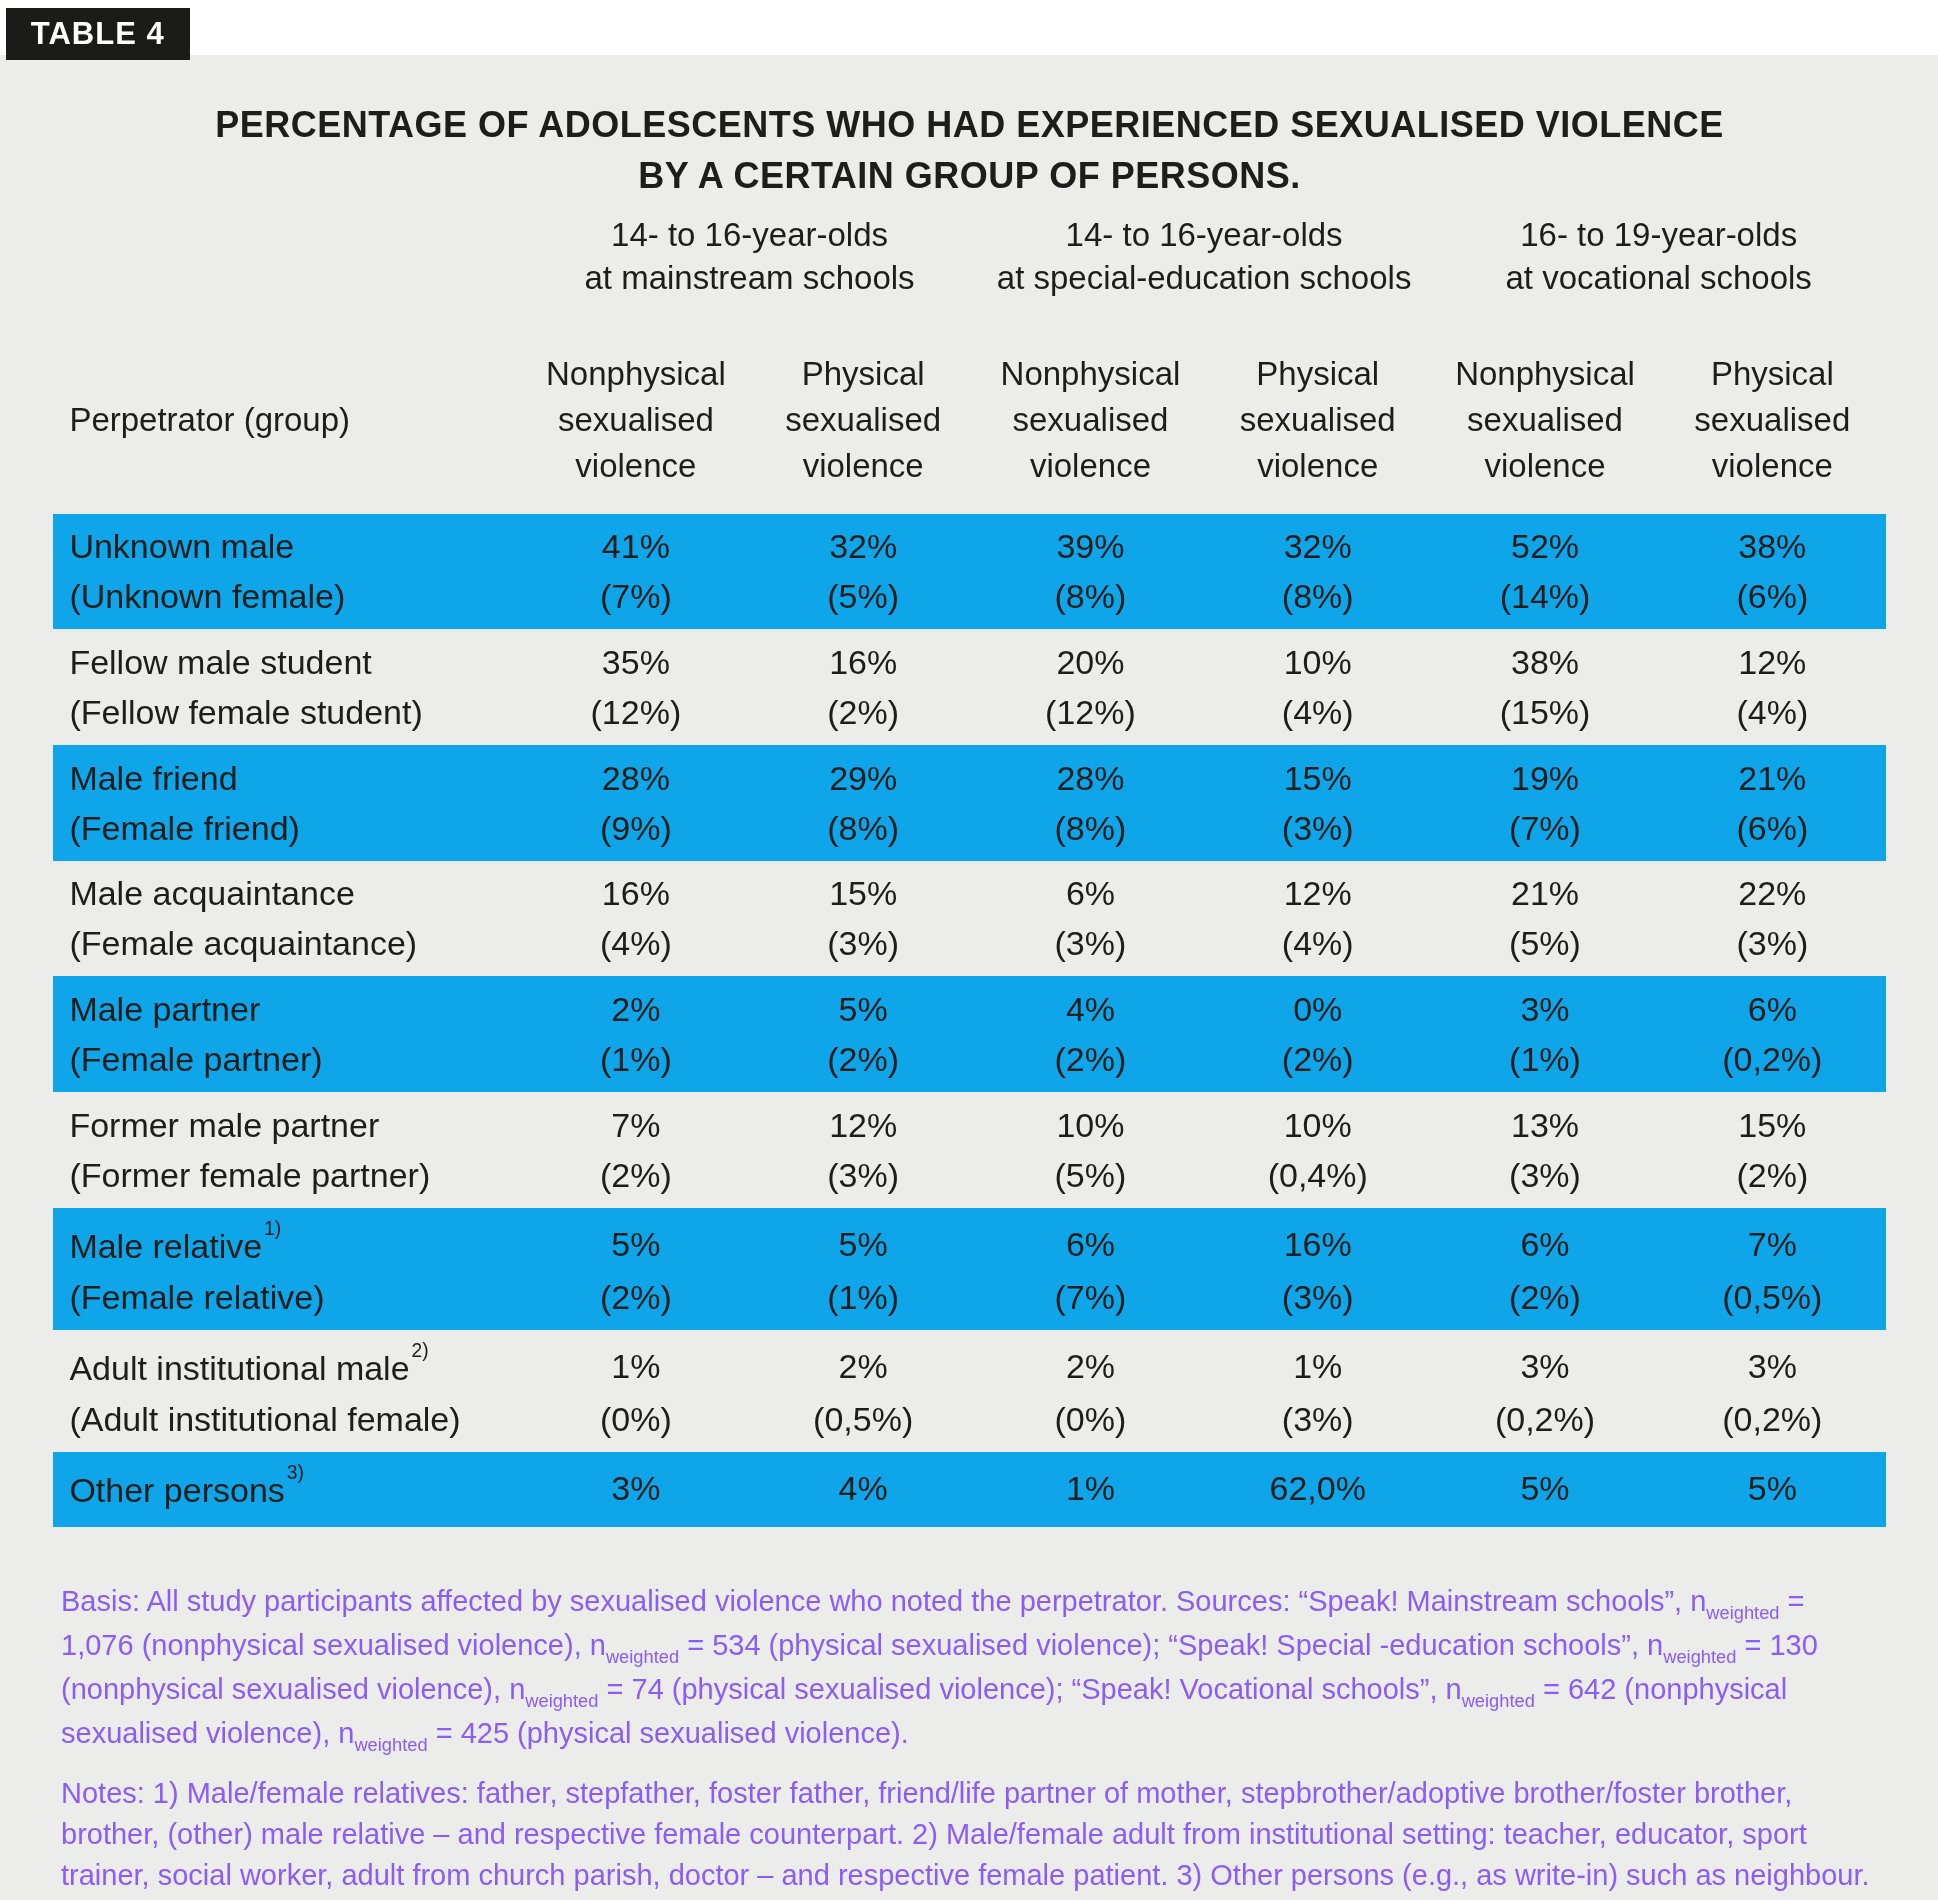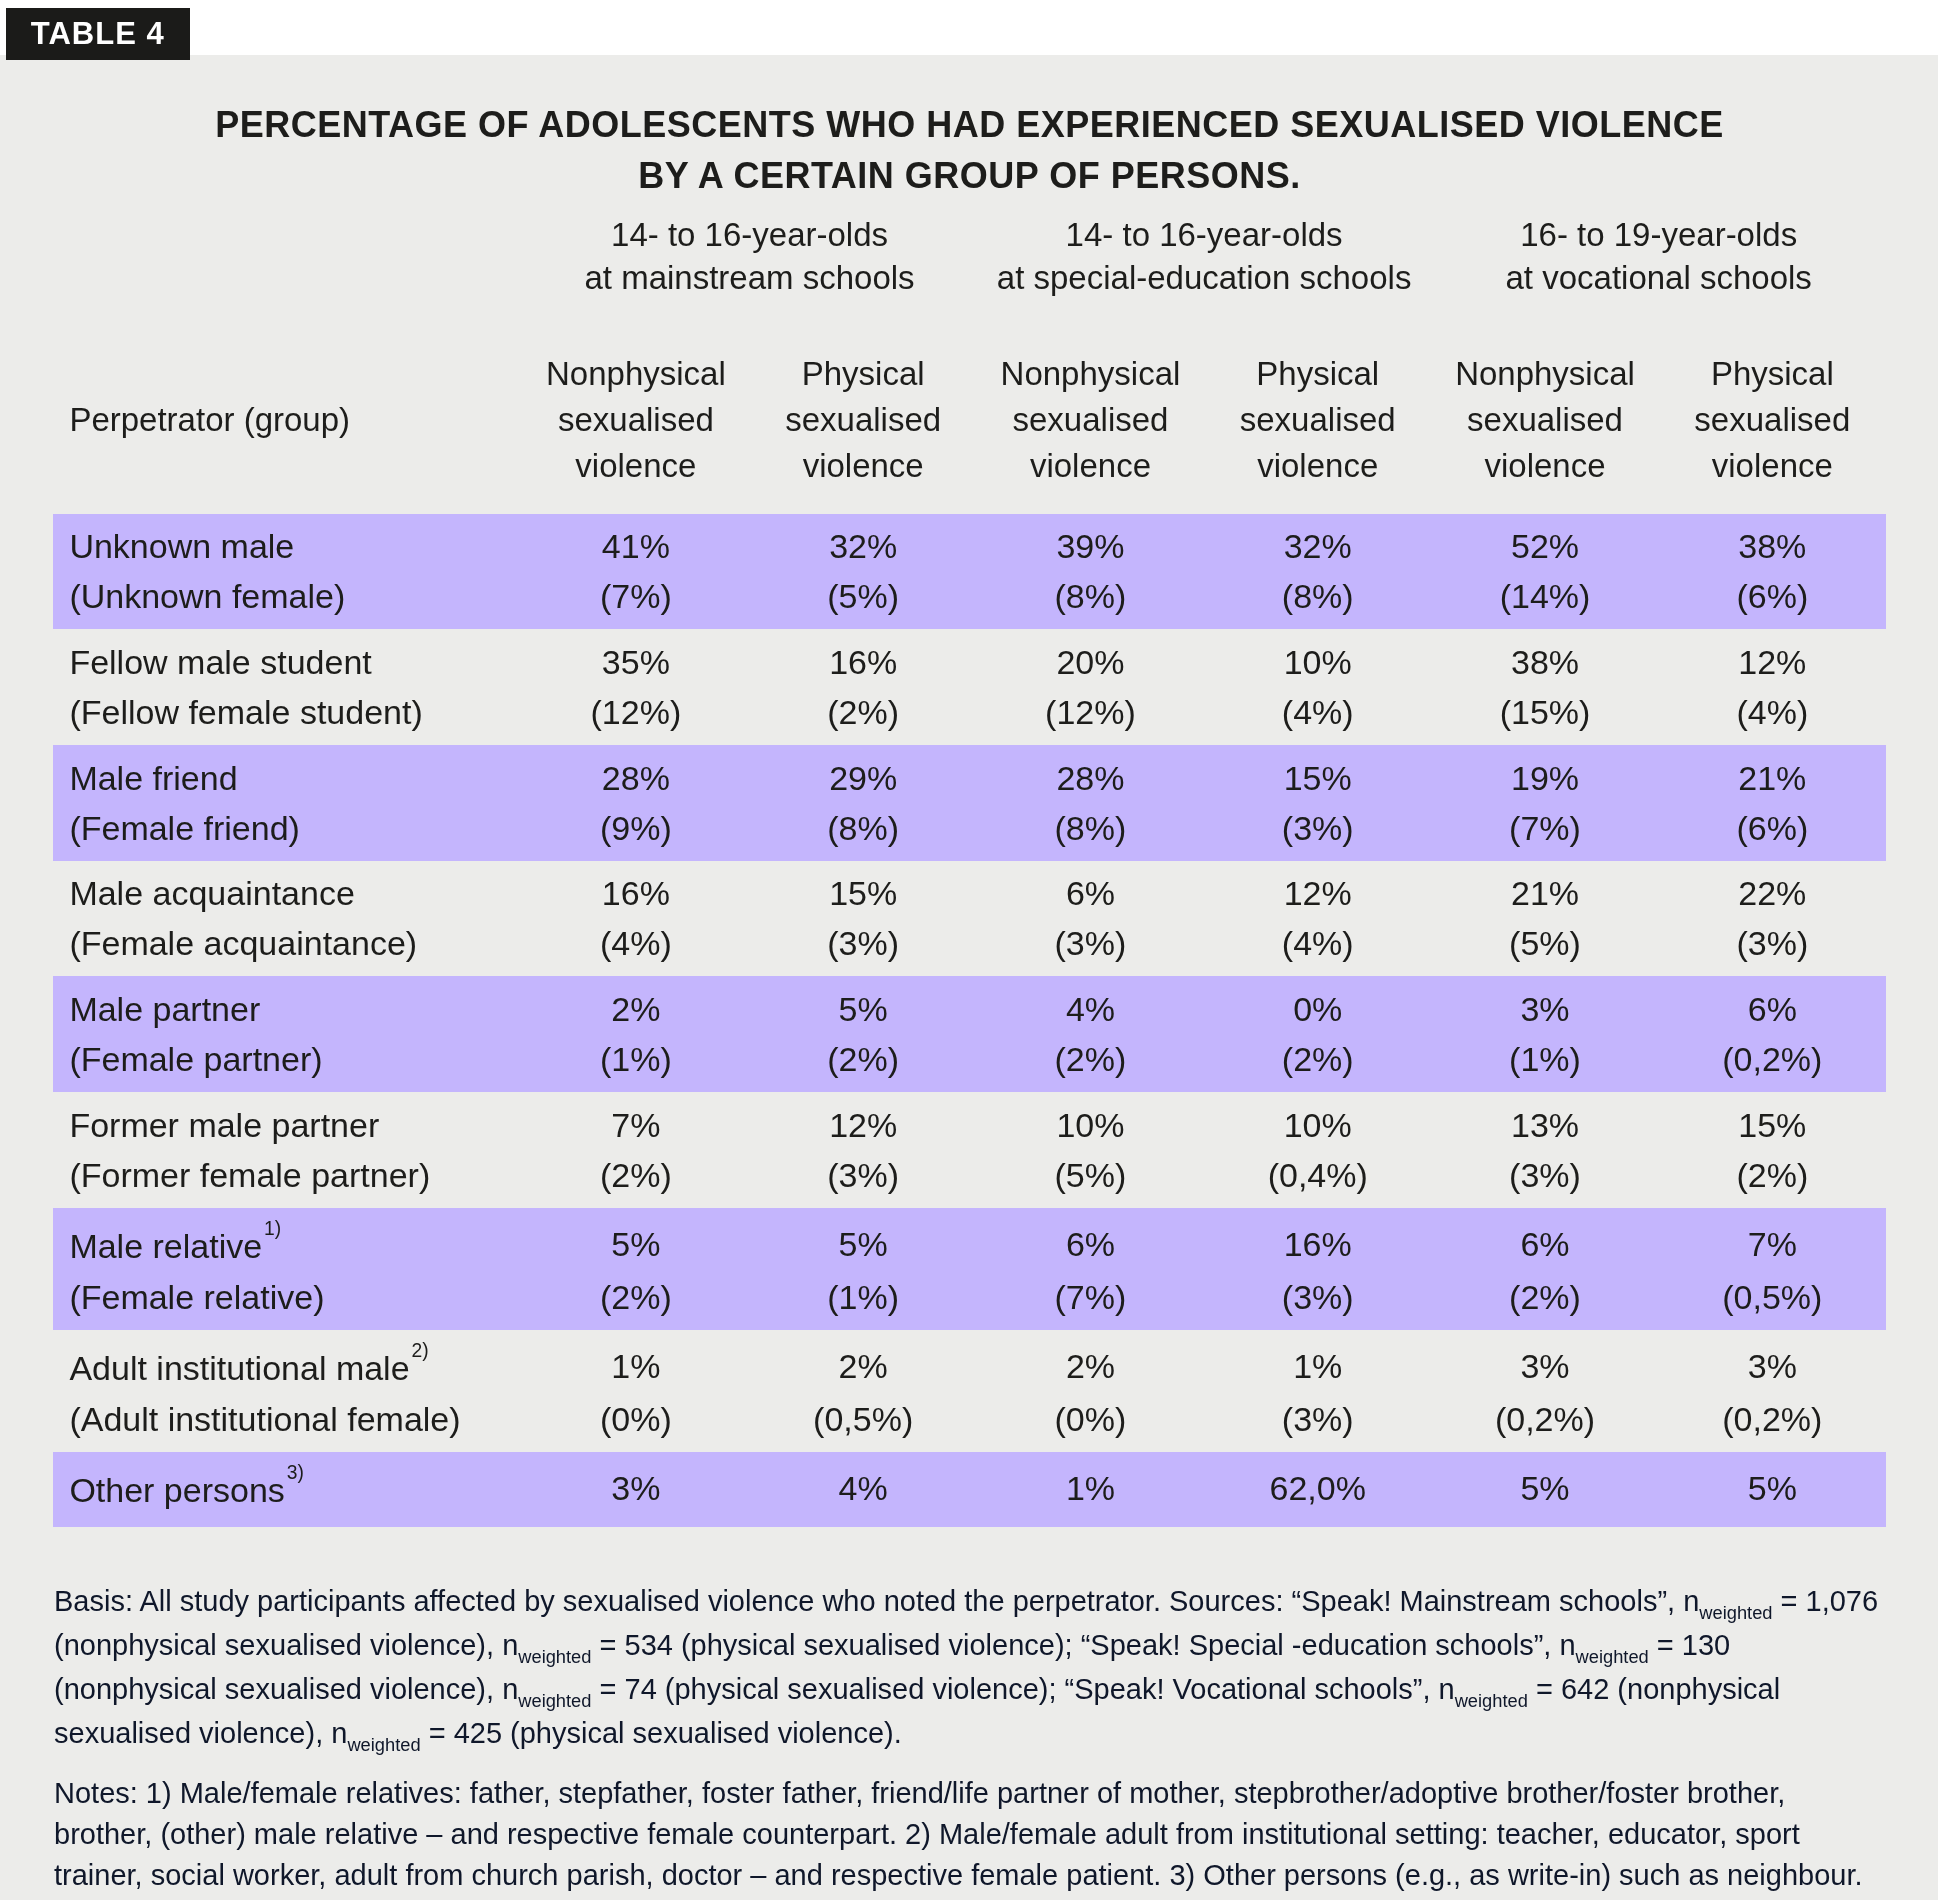--- a/index.html
+++ b/index.html
@@ -13,27 +13,27 @@
         letter-spacing:0.5px;color:#1d1d1b;}
   table{width:100%;border-collapse:collapse;table-layout:fixed;}
   col.c-label{width:25.6%;}
   col.c-data{width:12.4%;}
   thead th{font-weight:400;text-align:center;font-size:33px;color:#1d1d1b;}
   tr.group-row th{padding:11.6px 0 0;line-height:43px;vertical-align:bottom;}
   tr.sub-row th{padding:52px 0 25px;line-height:46px;vertical-align:middle;}
   tr.sub-row th.lbl{text-align:left;padding-left:16.4px;}
   tbody td{font-size:34px;line-height:48px;text-align:center;vertical-align:middle;color:#1d1d1b;}
   tbody td.lbl{text-align:left;padding-left:16.4px;}
-  tbody.band-white{background:#c4b5fd;}
+  tbody.band-white{background:#0ea5e9;}
   tbody.band-gray{background:transparent;}
   tbody tr.r-male td{padding-top:8.7px;}
   tbody tr.r-female td{padding-bottom:9px;}
   tbody.single tr.r-male td{padding-bottom:12.6px;}
   sup.fn{font-size:19.3px;position:relative;top:-11.6px;margin-left:1.9px;}
-  .note{color:#0f172a;font-size:29px;line-height:41px;margin:1px;}
+  .note{color:#8b5cf6;font-size:29px;line-height:41px;margin:8px;}
   .note .sub{font-size:18.3px;position:relative;top:7.7px;}
   .basis{margin-top:54px;}
   .footnotes{margin-top:15.4px;}
 </style>
 </head>
 <body>
 
 <div class="page">
   <div class="label-box">TABLE 4</div>
   <div class="canvas">

